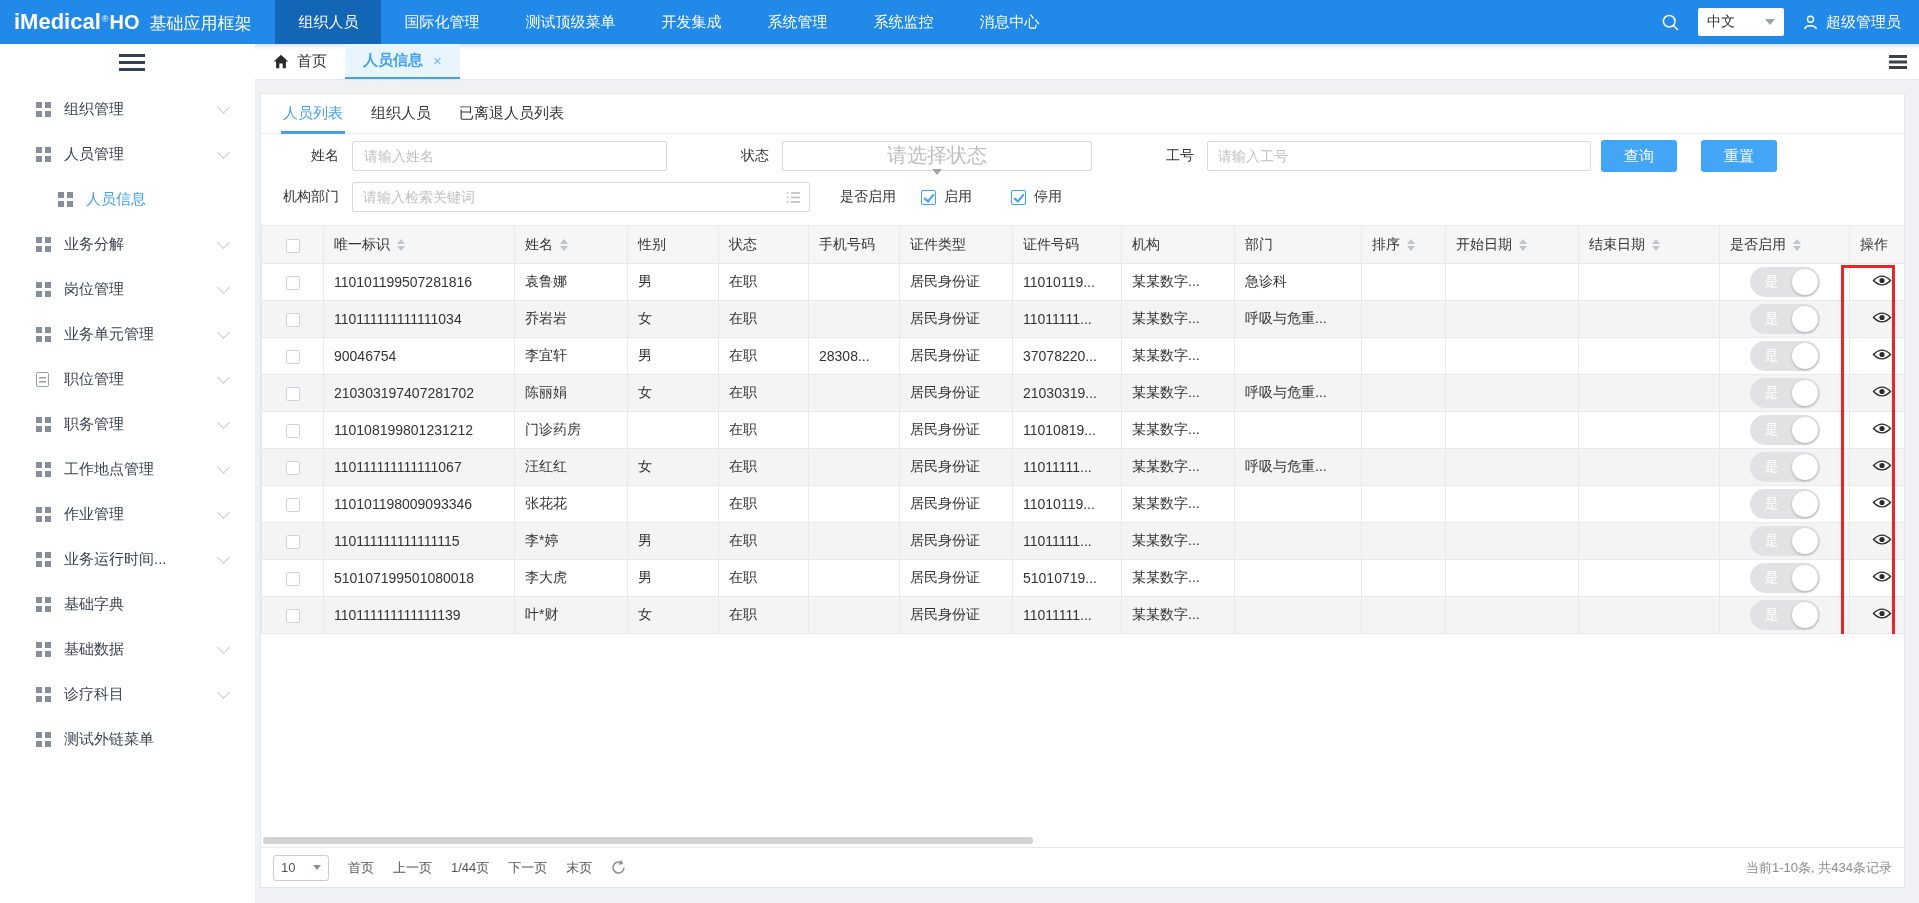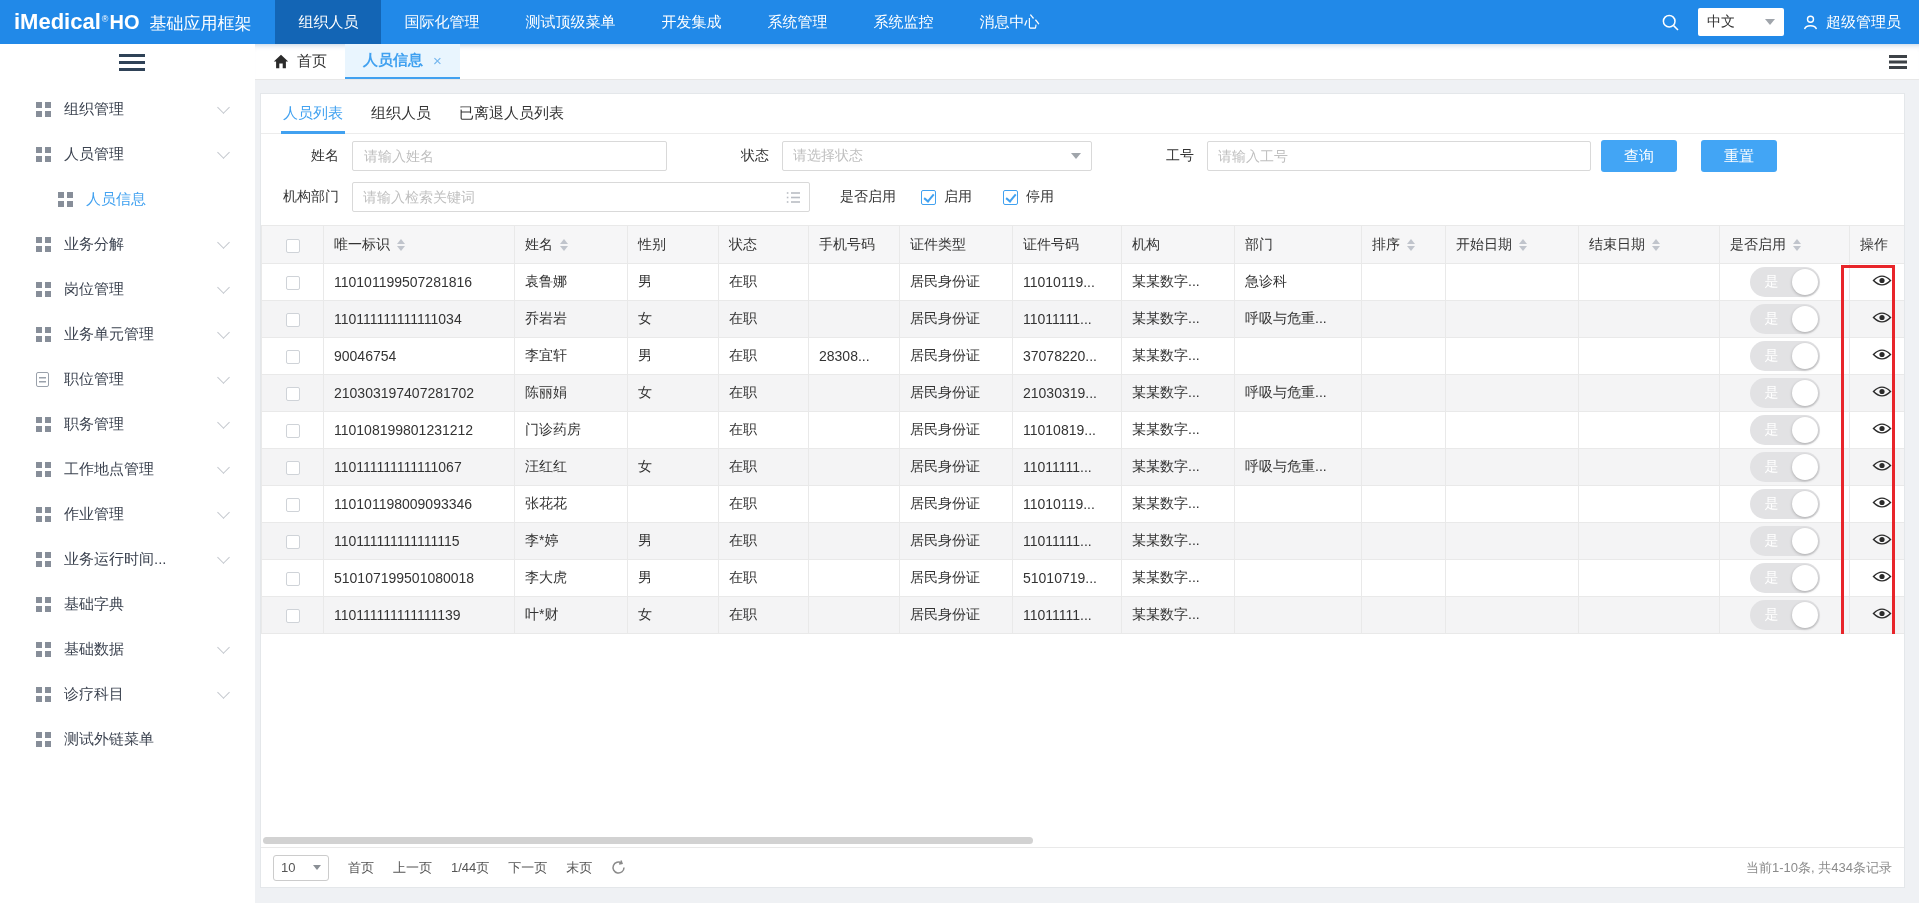--- a/index.html
+++ b/index.html
@@ -58,22 +58,22 @@
   .subtab.active::after { content:''; position:absolute; left:12px; right:12px; bottom:-1px; height:3px; background:#41a1f0; }
 
   
   .filters { padding:6px 0 12px; flex:none; position:relative; }
   .frow { display:flex; align-items:center; height:32px; }
   .frow + .frow { margin-top:9px; }
   .flabel { width:78px; text-align:right; font-size:14px; color:#333; margin-right:13px; flex:none; }
   .flabel.mid { margin-left:24px; }
   input.finput { height:30px; border:1px solid #d9d9d9; border-radius:2px; font-size:14px; padding:0 10px; color:#333; outline:none; }
   input.finput::placeholder { color:#bfbfbf; }
-  .fselect { height:30px; width:310px; border:1px solid #d9d9d9; border-radius:2px; font-size:14px; padding:0 10px; color:#bfbfbf;
-             display:flex; align-items:center; justify-content:space-between; cursor:pointer; background:#fff; }
+  .fselect { height:30px; width:310px; border:1px solid #d9d9d9; border-radius:2px; font-size:20px; padding:0 10px; color:#bfbfbf;
+             display:flex; align-items:center; justify-content:space-between; cursor:pointer; background:#fff;flex-direction:column; }
   .iwrap { position:relative; display:flex; align-items:center; }
   .tree-icon { position:absolute; right:9px; pointer-events:auto; cursor:pointer; }
   .cb-group { display:flex; align-items:center; margin-left:30px; gap:11px; font-size:14px; }
   .bluecb { width:15px; height:15px; border:1px solid #41a1f0; border-radius:2px; background:#fff; position:relative; cursor:pointer; flex:none; }
   .bluecb::after { content:''; position:absolute; left:4px; top:1px; width:4px; height:8px;
                    border:solid #41a1f0; border-width:0 2px 2px 0; transform:rotate(40deg); }
   .cb-item { display:flex; align-items:center; gap:8px; margin-left:14px; }
   .btns { position:absolute; right:127px; top:6px; display:flex; gap:24px; }
   .btn { width:76px; height:32px; background:#42a5f5; border:none; border-radius:3px; color:#fff; font-size:15px;
          font-family:inherit; cursor:pointer; }
@@ -285,21 +285,21 @@
                   </g>
                 </svg>
             </span>
           </span>
           <span class="cb-group">
             <span>是否启用</span>
             <span class="cb-item">
               <span class="bluecb"></span>
               <span>启用</span>
             </span>
-            <span class="cb-item" style="margin-left:20px">
+            <span class="cb-item" style="margin-left:28px">
               <span class="bluecb"></span>
               <span>停用</span>
             </span>
           </span>
         </div>
         <div class="btns">
           <button class="btn">查询</button>
           <button class="btn">重置</button>
         </div>
       </div>

